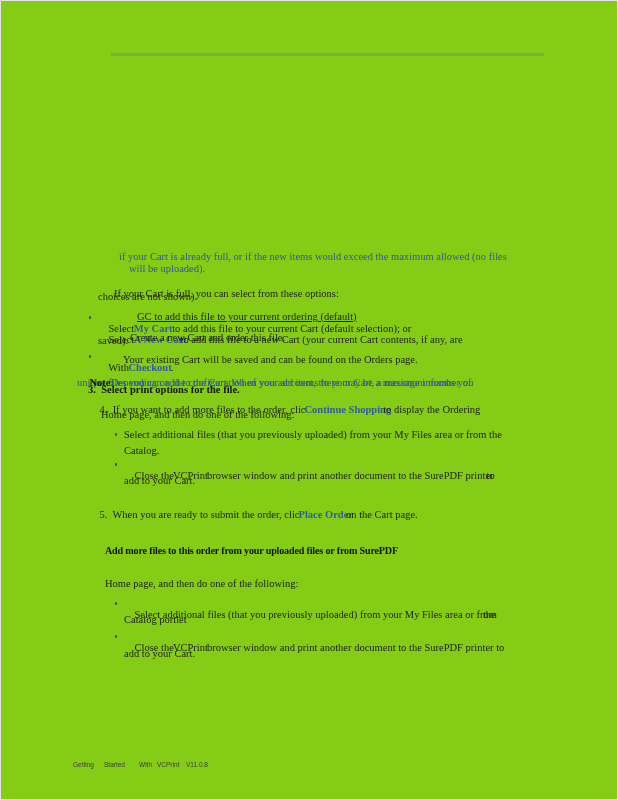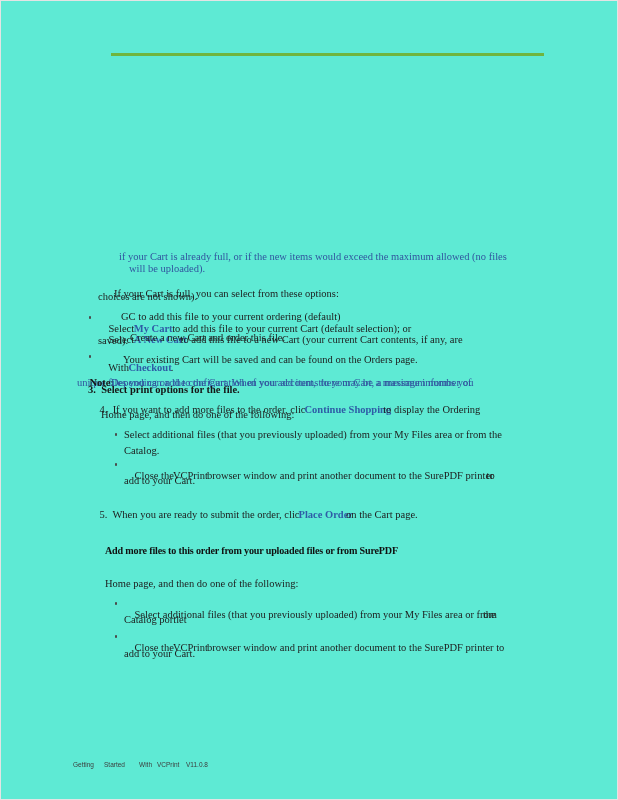--- a/index.html
+++ b/index.html
@@ -1,17 +1,17 @@
 <!DOCTYPE html>
 <html><head>
 <meta charset="utf-8">
 <style>
   html,body{margin:0;padding:0;background:#fff;}
   .page{
-    position:relative;width:618px;height:800px;background:#5eead4;
+    position:relative;width:618px;height:800px;background:#84cc16;
     font-family:"Liberation Serif","DejaVu Serif",serif;
     font-size:10.5px;color:#1d1d1d;
     border:1px solid #e4e4e4;box-sizing:border-box;overflow:hidden;
   }
   .rule{position:absolute;left:110px;top:52px;width:433px;height:3px;background:#6FB53E;}
   .ln{position:absolute;line-height:11px;white-space:pre;}
   .ov{position:absolute;line-height:11px;white-space:pre;}
   .blue{color:#31559E;}
   .link{color:#2E5CA6;font-weight:bold;text-align:right;}
   .b{font-weight:bold;color:#151515;}
@@ -33,21 +33,21 @@
   <div class="ln blue" style="left:118px;top:250px;">if your Cart is already full, or if the new items would exceed the maximum allowed (no files</div>
   <div class="ln blue" style="left:128px;top:262px;">will be uploaded).</div>
 
   <div class="ov" style="left:113px;top:287px;">If your Cart is full, you can select from these options:</div>
   <div class="ln" style="left:97px;top:290px;">choices are not shown).</div>
 
   <div class="mark" style="left:88px;top:315px;"></div>
   <div class="ln" style="left:97px;top:311px;">
     <span>Select </span><span class="link" style="margin-left:-3px;">My Cart</span><span style="margin-left:-3px;"> to add this file to your current Cart (default selection); or</span>
   </div>
-  <div class="ov" style="left:120px;top:310px;">GC to add this file to your current ordering (default)</div>
+  <div class="ov" style="left:136px;top:310px;text-decoration:underline;">GC to add this file to your current ordering (default)</div>
 
   <div class="ln" style="left:97px;top:322px;">
     <span>Select </span><span class="link" style="margin-left:-3px;">A New Cart</span><span style="margin-left:-9px;"> to add this file to a new Cart (your current Cart contents, if any, are</span>
   </div>
   <div class="ln" style="left:97px;top:334px;">saved).</div>
   <div class="ov" style="left:129px;top:331px;">Create a new Cart and order this file.</div>
 
   <div class="mark" style="left:88px;top:354px;"></div>
   <div class="ln" style="left:97px;top:350px;">
     <span>With </span><span class="link" style="margin-left:-3px;">Checkout</span><span style="margin-left:-1px;">.</span>

